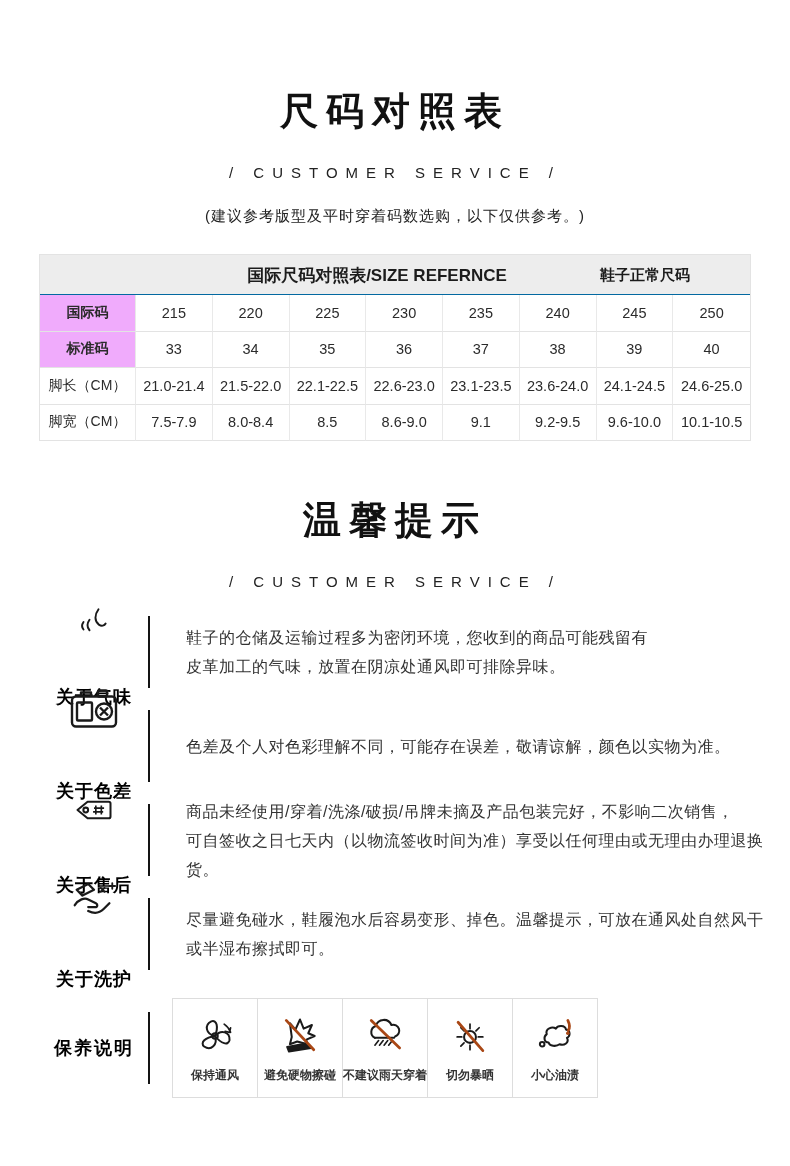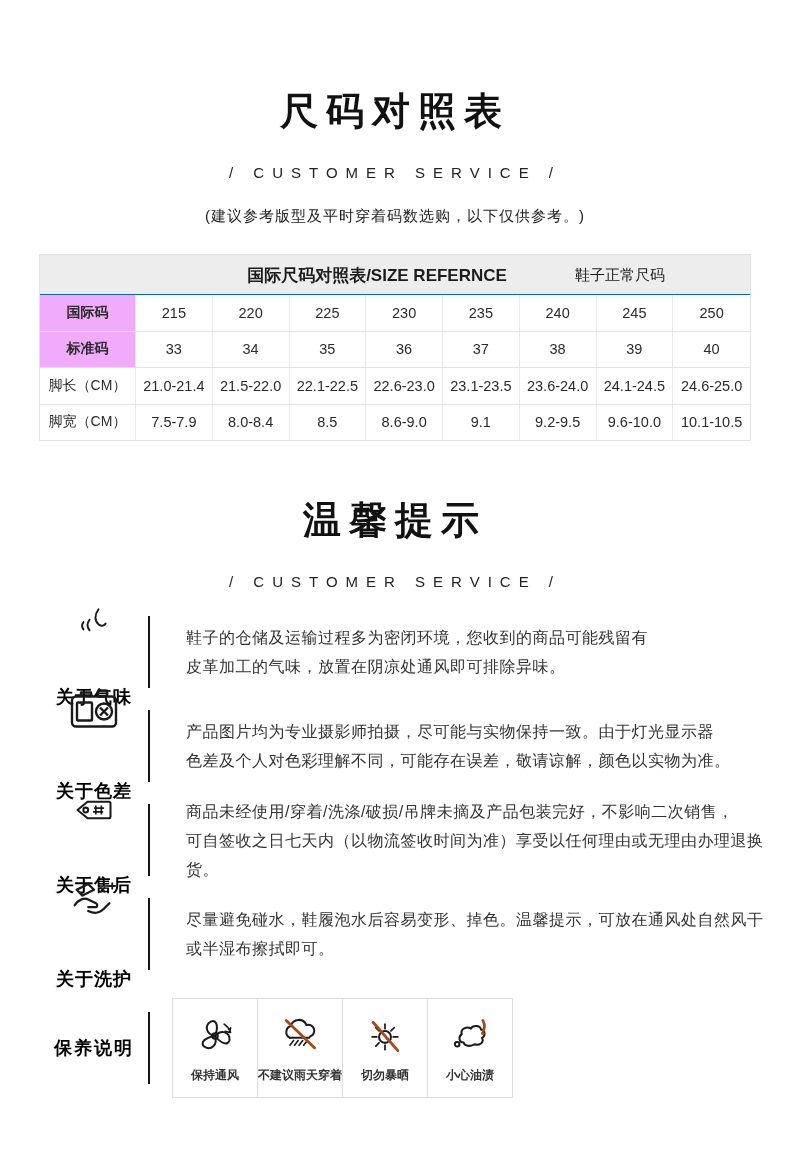--- a/index.html
+++ b/index.html
@@ -31,22 +31,22 @@
     font-size:15px; color:#2b2b2b;
   }
   .t-header {
     position:relative; height:40px; background:#ededed; border-bottom:1px solid #0369a1;
   }
   .th-left {
     position:absolute; left:337px; top:50%; transform:translate(-50%,-50%);
     font-size:17px; font-weight:bold; white-space:nowrap; color:#1c1c1c;
   }
   .th-right {
-    position:absolute; left:580px; top:50%; transform:translate(-50%,-50%);
-    font-size:15px; font-weight:normal; white-space:nowrap; color:#1c1c1c;
+    position:absolute; left:605px; top:50%; transform:translate(-50%,-50%);
+    font-size:15px; font-weight:bold; white-space:nowrap; color:#1c1c1c;
   }
   .t-row { display:grid; grid-template-columns:96px repeat(8,1fr); }
   .t-cell {
     height:36.5px; display:flex; align-items:center; justify-content:center;
     border-bottom:1px solid #e3e3e3; border-right:1px solid #e9e9e9;
     background:#fff; white-space:nowrap; font-size:14.5px; letter-spacing:0;
   }
   .t-row .t-cell:last-child { border-right:none; }
   .t-label { font-size:14px; }
   .t-label.shaded { background:#f0abfc;font-weight:bold; }
@@ -175,21 +175,20 @@
                 <rect x="9" y="16" width="15" height="18" rx="1"></rect>
                 <circle cx="36" cy="25" r="8"></circle>
                 <path d="M32 21l8 8M40 21l-8 8"></path>
               </g>
             </svg>
           </span>
           <div class="tip-label">关于色差</div>
         </div>
         <div class="tip-divider"></div>
         <div class="tip-text">
-          <div>产品图片均为专业摄影师拍摄，尽可能与实物保持一致。由于灯光显示器</div>
           <div>色差及个人对色彩理解不同，可能存在误差，敬请谅解，颜色以实物为准。</div>
         </div>
       </div>
       <div class="tip-row">
         <div class="tip-left">
           <span class="tip-icon">
             <svg viewBox="0 0 48 32" width="44" height="30">
               <g fill="none" stroke="#1a1a1a" stroke-width="2.2" stroke-linejoin="round">
                 <path d="M6 16L17 7h23a2 2 0 0 1 2 2v14a2 2 0 0 1-2 2H17Z"></path>
                 <circle cx="15" cy="16" r="2.6"></circle>
@@ -244,20 +243,32 @@
                 <circle cx="24" cy="24" r="3"></circle>
                 <path d="M41 20a18 18 0 0 0-7-9M40 20l1-5M40 20l-5-1" stroke-width="1.8"></path>
               </g>
             </svg>
           </span>
           <div class="care-text">保持通风</div>
         </div>
         <div class="care-box">
           <span class="care-icon">
             <svg viewBox="0 0 48 48" width="44" height="44">
+              <g fill="none" stroke="#1a1a1a" stroke-width="2.2" stroke-linejoin="round">
+                <path d="M13 10l6 7 5-11 4 10 9-4-4 9 7 3-9 4 1 5-11-3-8 3 2-8Z"></path>
+                <path d="M10 36l22-4 4 5-24 4Z" fill="#1a1a1a"></path>
+              </g>
+              <path d="M9 7L39 39" stroke="#a94715" stroke-width="3" stroke-linecap="round"></path>
+            </svg>
+          </span>
+          <div class="care-text">避免硬物擦碰</div>
+        </div>
+        <div class="care-box">
+          <span class="care-icon">
+            <svg viewBox="0 0 48 48" width="44" height="44">
               <g fill="none" stroke="#1a1a1a" stroke-width="2.2" stroke-linecap="round" stroke-linejoin="round">
                 <path d="M13 26a7 7 0 0 1 1-13 9 9 0 0 1 17-1 6.5 6.5 0 0 1 4 12.5"></path>
                 <path d="M13 26h21"></path>
                 <path d="M13 34l4-5M18 34l4-5M23 34l4-5M28 34l4-5" stroke-width="1.8"></path>
               </g>
               <path d="M9 7L40 37" stroke="#a94715" stroke-width="3" stroke-linecap="round"></path>
             </svg>
           </span>
           <div class="care-text">不建议雨天穿着</div>
         </div>

